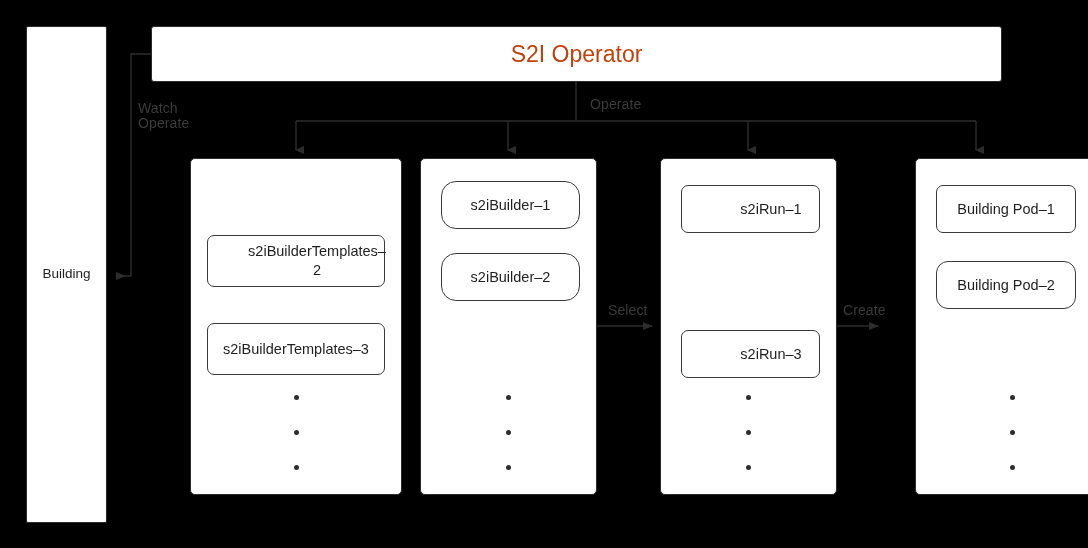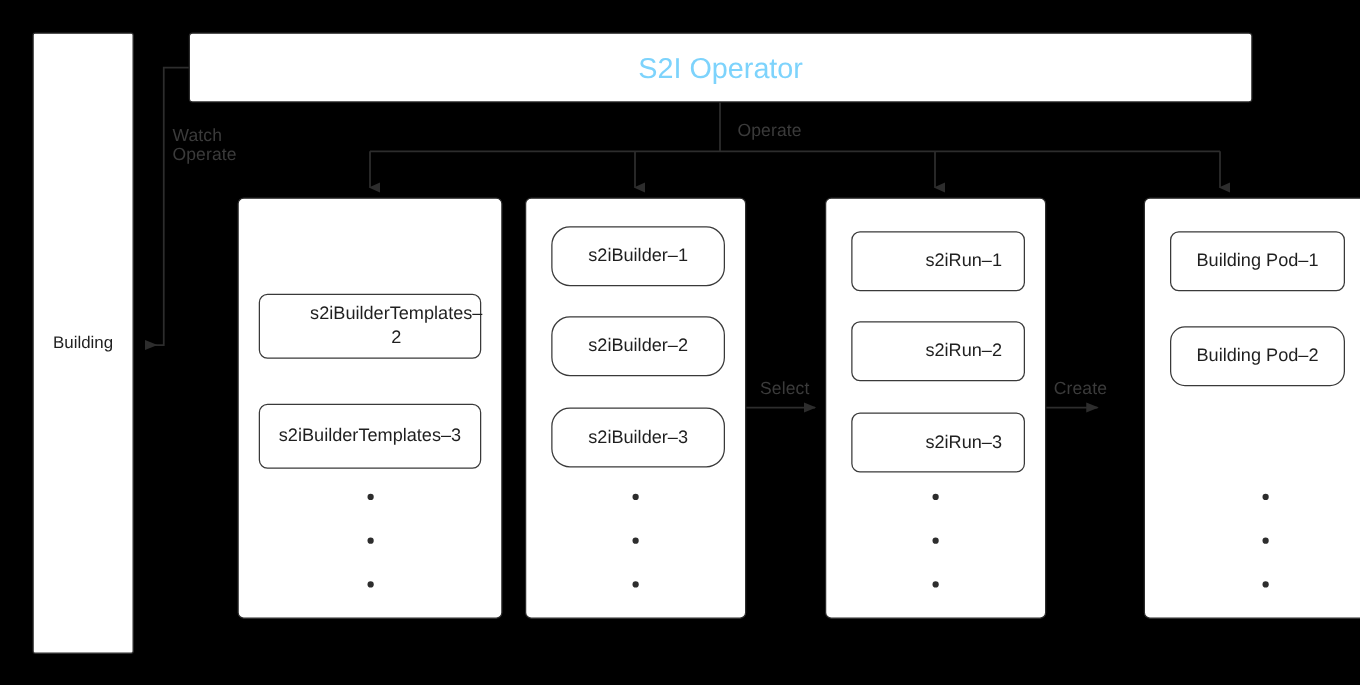--- a/index.html
+++ b/index.html
@@ -58,21 +58,21 @@
     height: 56px;
     border-radius: 3px;
   }
   #operator-label {
     position: absolute;
     left: 151px;
     top: 41px;
     width: 851px;
     text-align: center;
     font-size: 23px;
-    color: #7dd3fc;
+    color: #c2410c;
     line-height: 27px;
   }
 
   
   .panel {
     position: absolute;
     background: #ffffff;
     border: 1px solid #2b2b2b;
     border-radius: 5px;
     box-sizing: border-box;
@@ -218,33 +218,31 @@
           <span class="d1"></span>
           <span class="d2"></span>
       </div>
     </div>
   </div>
 
   <div class="panel" id="panel-1">
     <div class="item-stack">
       <div class="card c0">s2iBuilder–1</div>
       <div class="card c1">s2iBuilder–2</div>
-      <div class="card c2">s2iBuilder–3</div>
       <div class="dots">
         <span class="d0"></span>
           <span class="d1"></span>
           <span class="d2"></span>
       </div>
     </div>
   </div>
 
   <div class="panel" id="panel-2">
     <div class="item-stack">
       <div class="card c0">s2iRun–1</div>
-      <div class="card c1">s2iRun–2</div>
       <div class="card c2">s2iRun–3</div>
       <div class="dots">
         <span class="d0"></span>
           <span class="d1"></span>
           <span class="d2"></span>
       </div>
     </div>
   </div>
 
   <div class="panel" id="panel-3">

